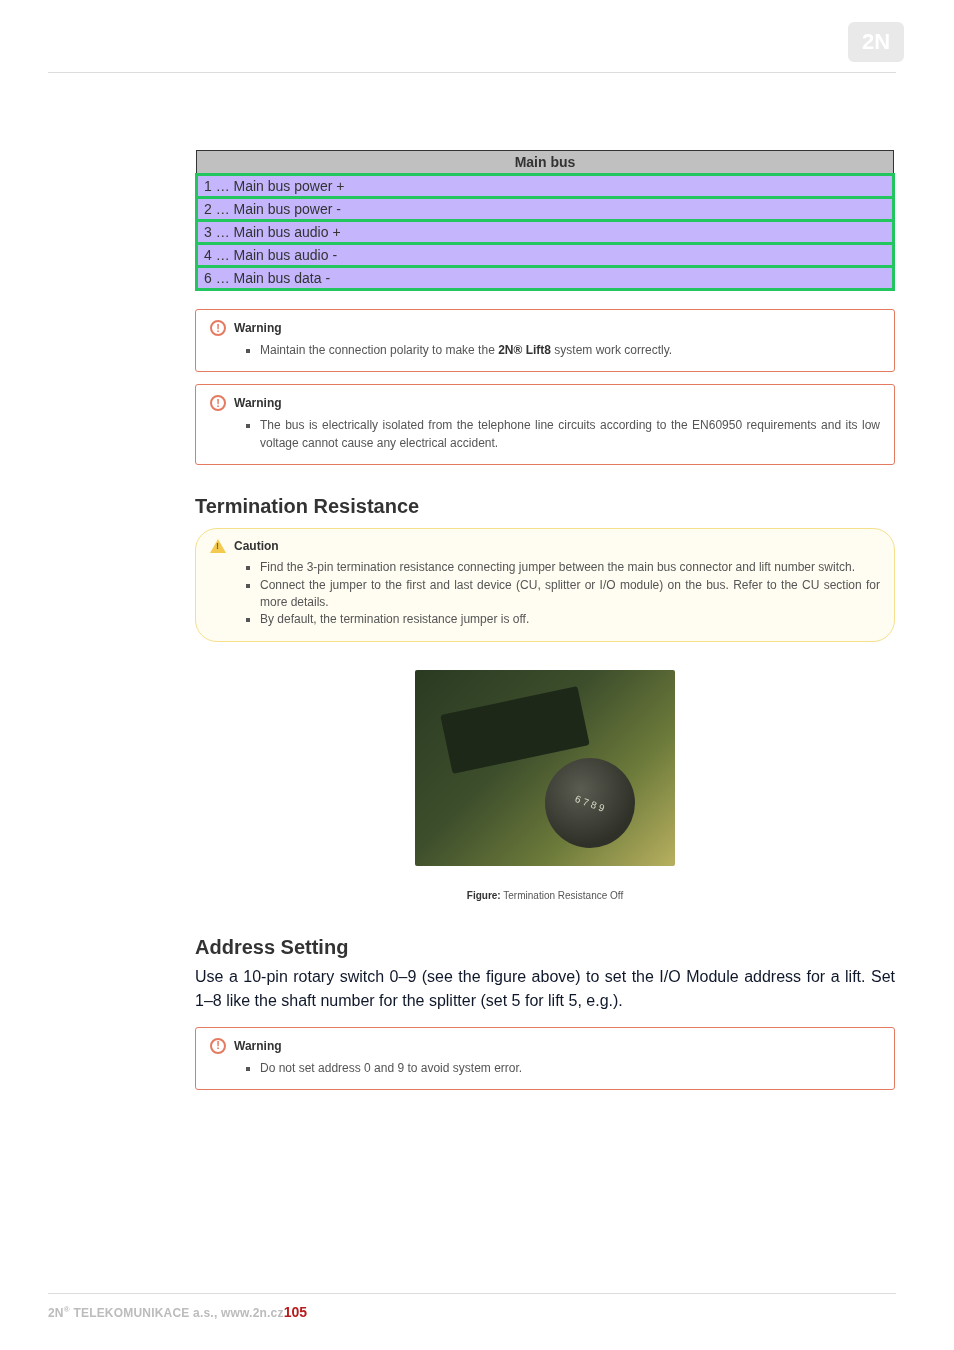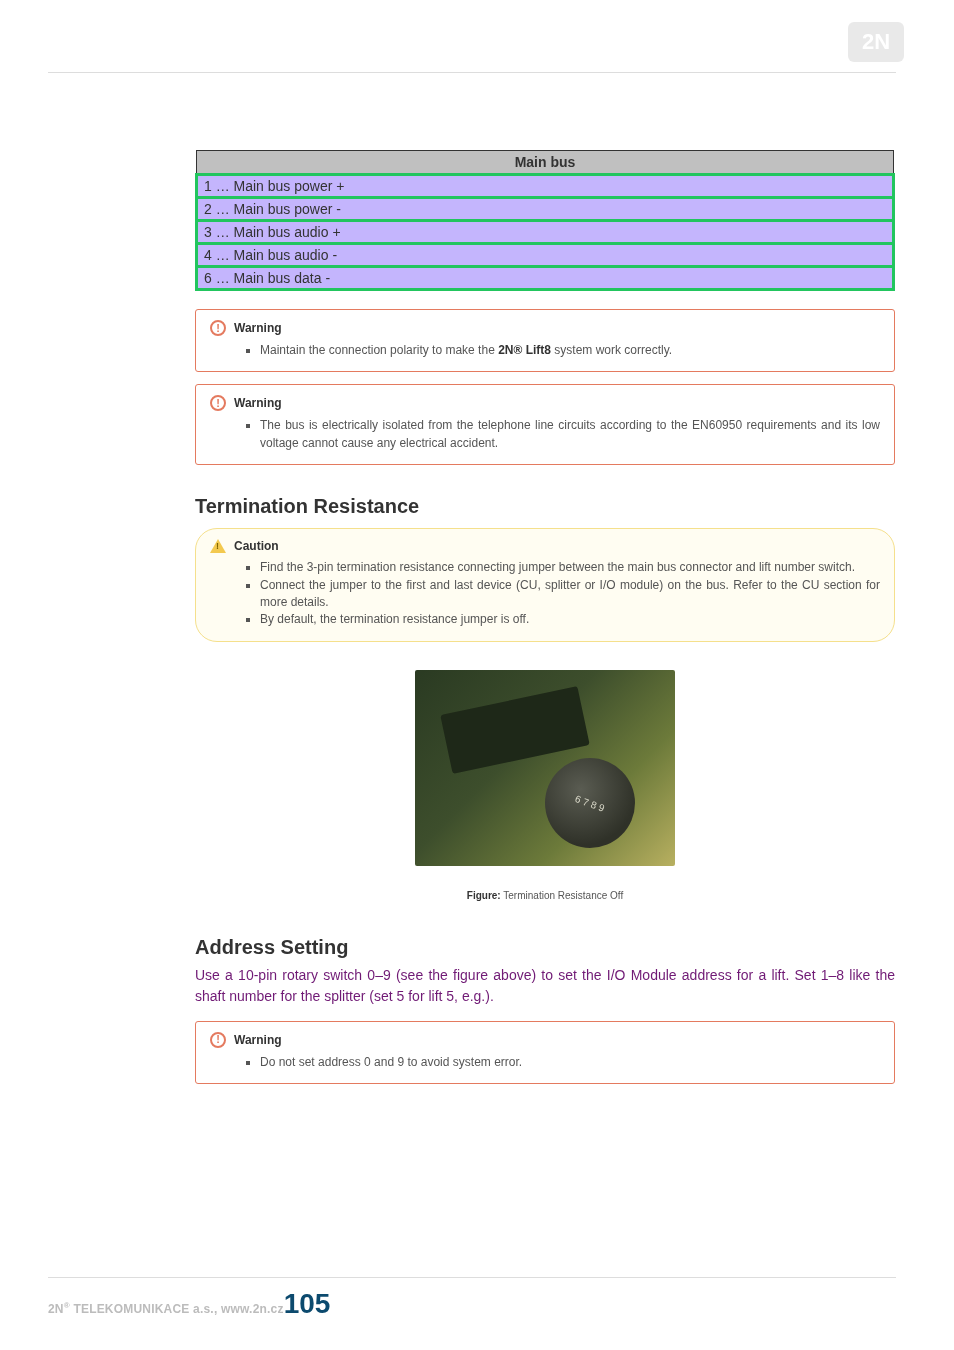--- a/index.html
+++ b/index.html
@@ -24,27 +24,27 @@
   .icon-caution { width: 0; height: 0; border-left: 8px solid transparent; border-right: 8px solid transparent; border-bottom: 14px solid #f3c94f; position: relative; }
   .icon-caution::after { content: "!"; position: absolute; top: 2px; left: -2px; font-size: 9px; color: #806500; font-weight: bold; }
   h2.section { font-family: Arial, Helvetica, sans-serif; font-weight: bold; color: #333; font-size: 20px; margin-top: 30px; margin-bottom: 4px; }
   .figwrap { text-align: center; margin-top: 28px; }
   .figwrap .placeholder { display: inline-block; width: 260px; height: 196px; background: linear-gradient(135deg,#2a3a22 0%, #3d4e2c 40%, #6c7a3a 70%, #b8b060 100%); border-radius: 2px; position: relative; overflow: hidden; }
   .placeholder .dial { position: absolute; bottom: 18px; right: 40px; width: 90px; height: 90px; background: radial-gradient(circle at 40% 35%, #5a5c52 0%, #2f3128 70%); border-radius: 50%; }
   .placeholder .dial .nums { position:absolute; inset:0; display:flex; align-items:center; justify-content:center; color:#d9d8c8; font-size:10px; transform: rotate(20deg);}
   .placeholder .conn { position:absolute; top:30px; left:30px; width:140px; height:60px; background:#1e2818; border-radius:3px; transform: rotate(-12deg);}
   .figcap { margin-top: 20px; font-size: 10px; color: #555; }
   .figcap b { color: #333; }
-  .para { font-size: 14px; line-height: 1.5; color: #701a75; margin-top: 6px; text-align: justify; }
+  .para { font-size: 16px; line-height: 1.5; color: #0f172a; margin-top: 6px; text-align: justify; }
   .footer { position: absolute; bottom: 30px; left: 48px; right: 48px; }
   .footer .line { height: 1px; background: #ddd; margin-bottom: 10px;}
   .footer .row { display: flex; justify-content: flex-start; align-items: baseline; }
   .footer .left { font-size: 12px; color: #bcbcbc; font-weight: bold; letter-spacing: .2px;}
   .footer .left sup { font-size: 8px; }
-  .footer .right { font-size: 28px; color: #0c4a6e; font-weight: bold; }
+  .footer .right { font-size: 14px; color: #b91c1c; font-weight: bold; }
   strong { color:#333; }
 </style>
 </head>
 <body>
 <div class="page">
 
   <div class="logo">
     <svg width="56" height="40" viewBox="0 0 56 40">
       <rect x="0" y="0" width="56" height="40" rx="6" fill="#e9e9e9"></rect>
       <text x="28" y="27" text-anchor="middle" font-family="Arial" font-weight="900" font-size="22" fill="#fff">2N</text>

